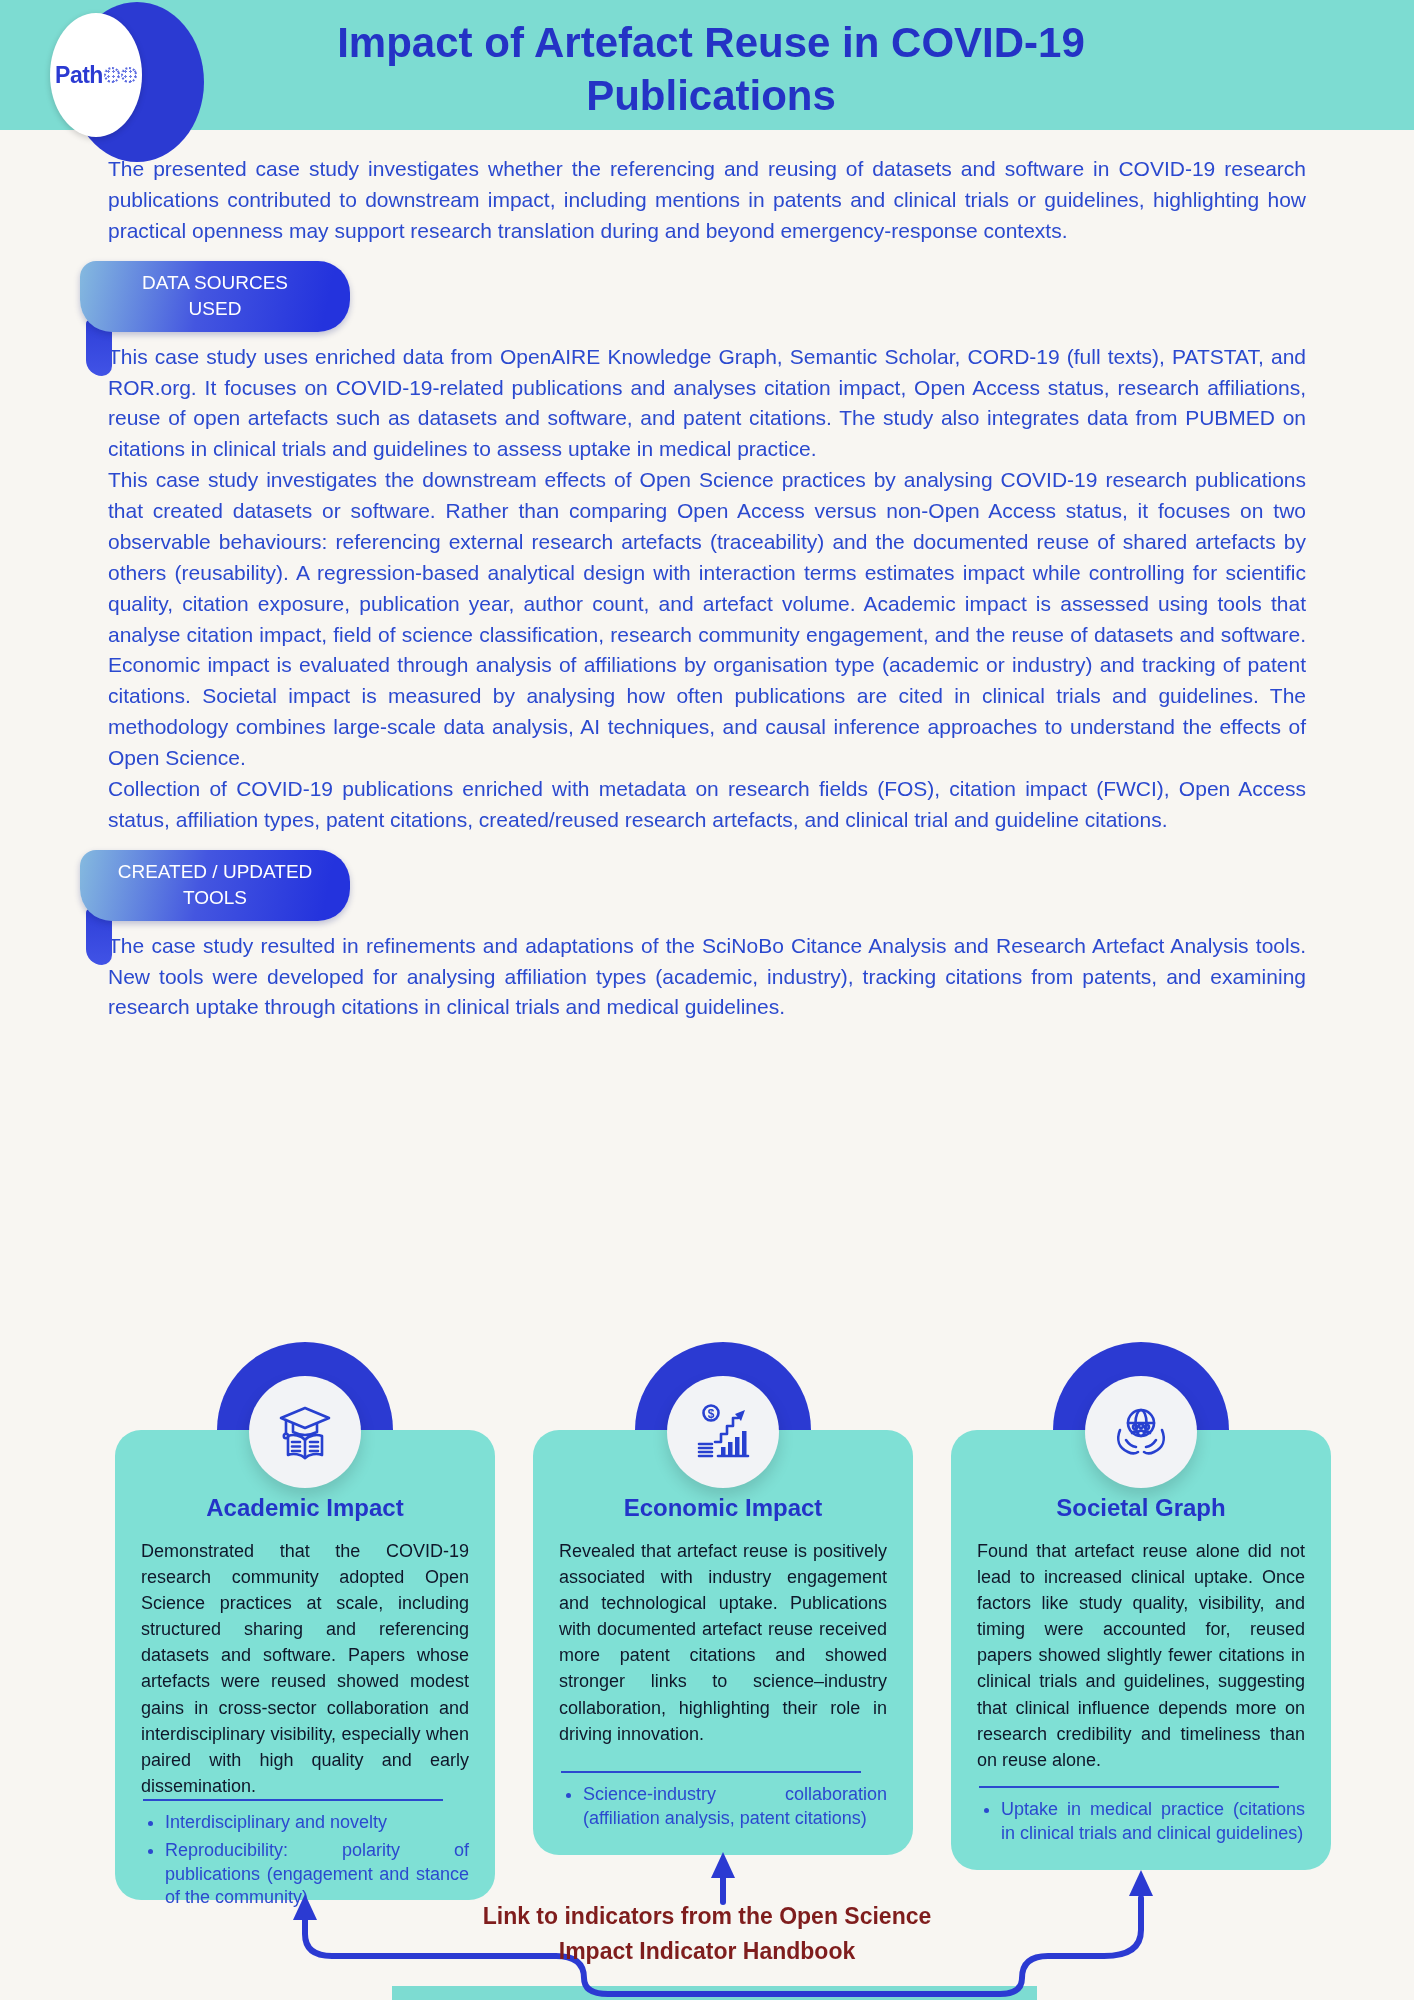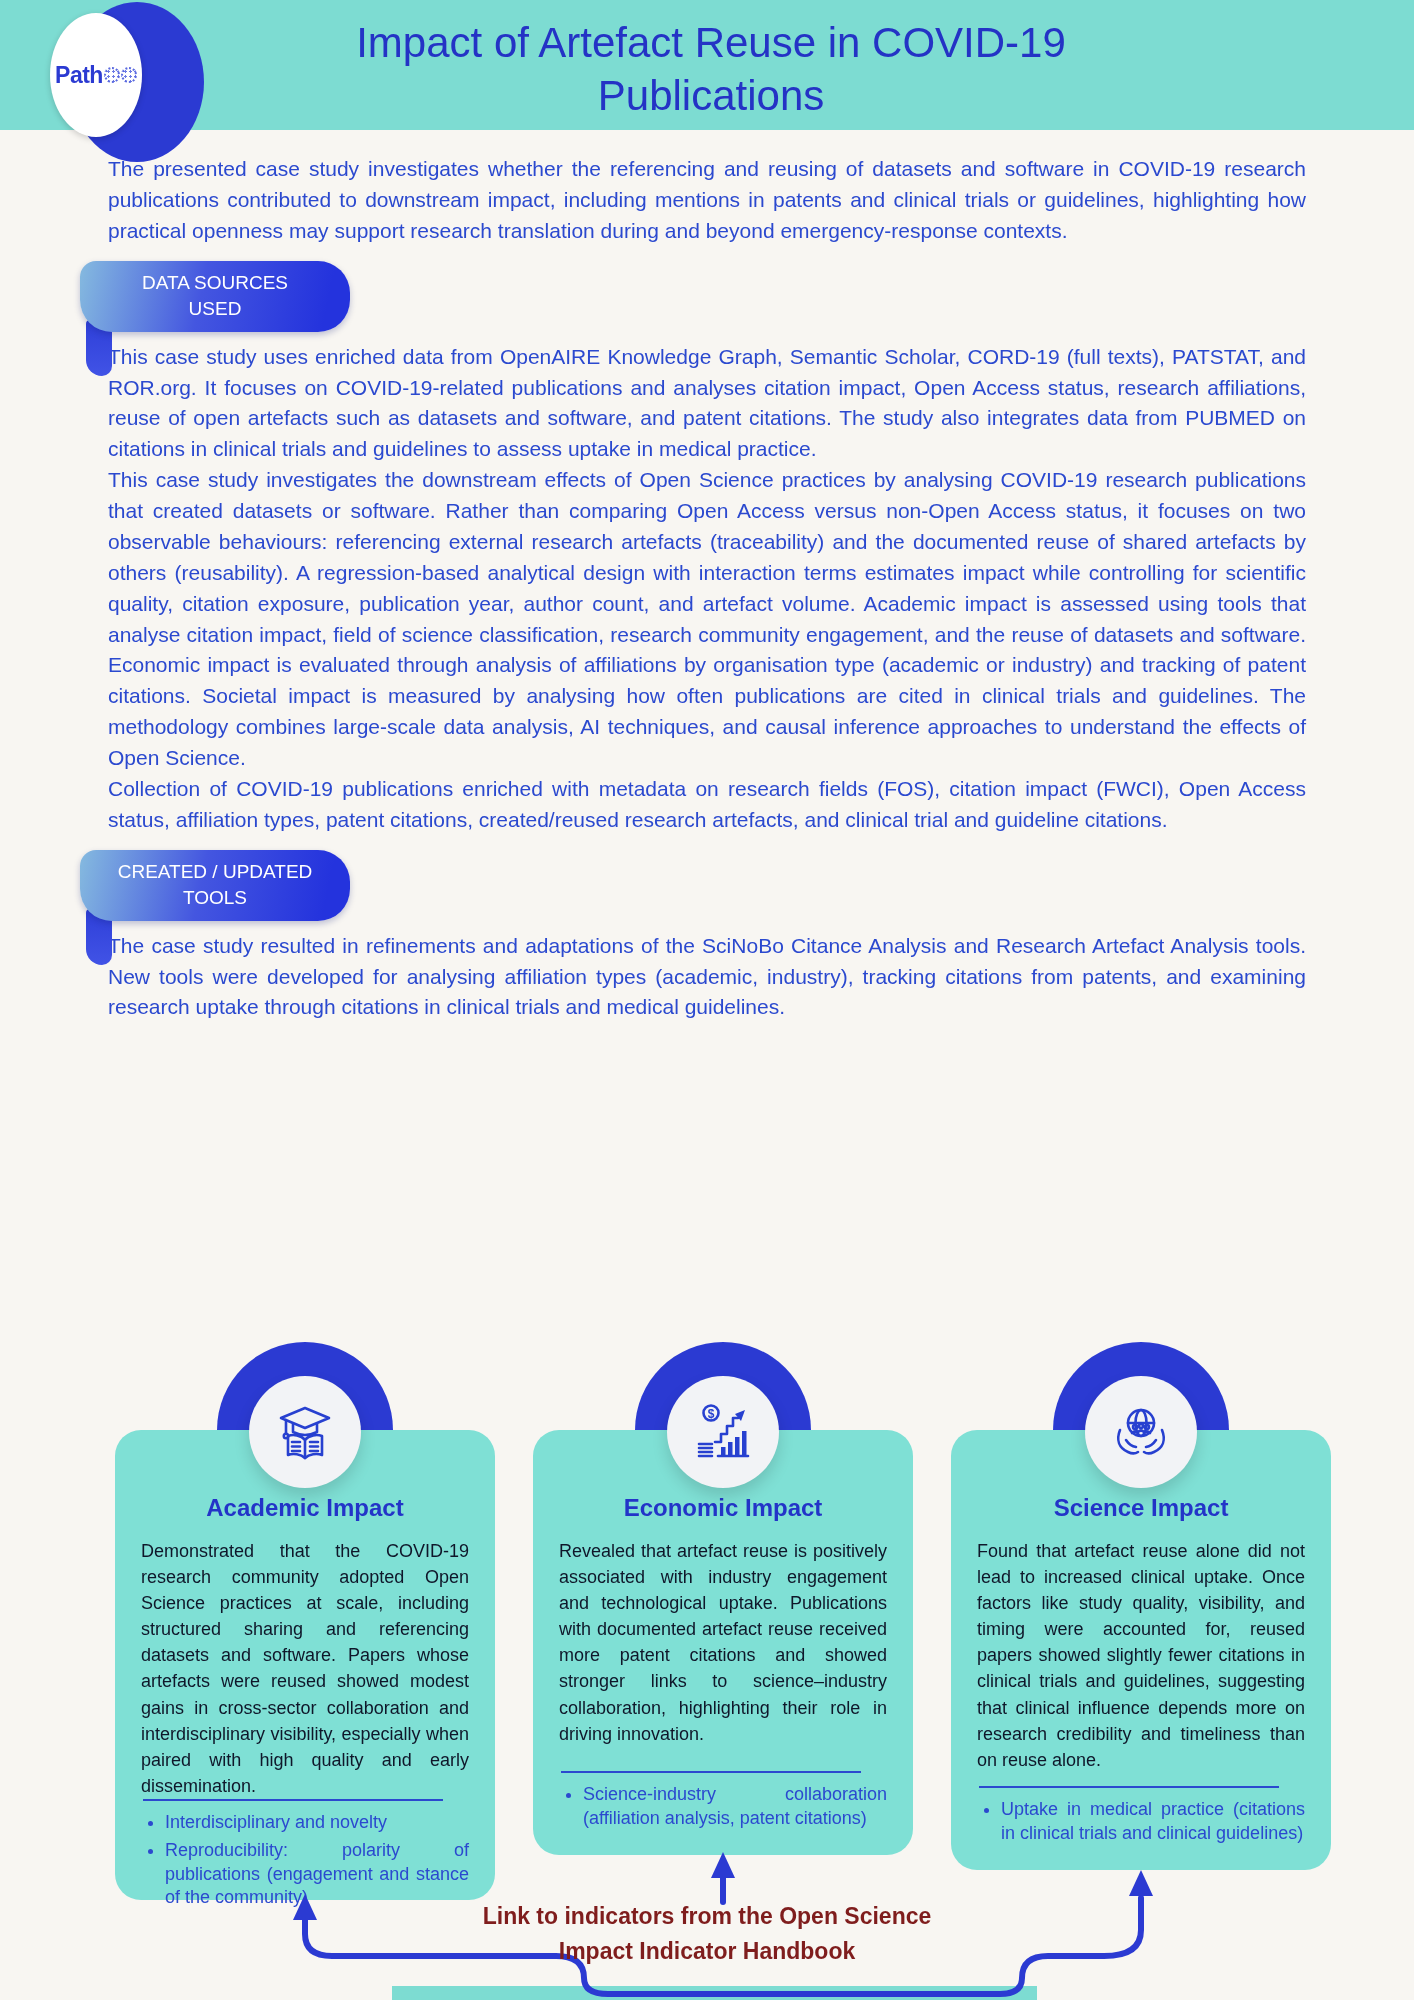--- a/index.html
+++ b/index.html
@@ -5,21 +5,21 @@
   html,body{margin:0;padding:0;}
   .page{
     position:relative;width:1414px;height:2000px;overflow:hidden;
     background:#f8f6f2;
     font-family:"Liberation Sans","DejaVu Sans",sans-serif;
   }
   
   .header{position:relative;height:130px;background:#7ddcd2;z-index:4;}
   .page-title{
     position:absolute;left:8px;right:0;top:16px;text-align:center;
-    font-size:42px;font-weight:normal;color:#2433c5;line-height:1.27;
+    font-size:42px;font-weight:bold;color:#2433c5;line-height:1.27;
   }
   .logo{position:absolute;left:28px;top:0;width:180px;height:175px;z-index:6;}
   .logo-ring{position:absolute;left:42px;top:2px;width:134px;height:160px;border-radius:50%;background:#2b3ad2;}
   .logo-face{
     position:absolute;left:22px;top:13px;width:92px;height:124px;border-radius:50%;background:#ffffff;
     display:flex;align-items:center;justify-content:center;box-shadow:0 2px 6px rgba(0,0,0,.18);
   }
   .logo-word{display:flex;align-items:center;white-space:nowrap;font-size:23px;font-weight:bold;color:#2b3ad2;letter-spacing:-0.5px;}
   .logo-dotball{
     display:inline-block;width:16px;height:16px;border-radius:50%;margin-left:1px;
@@ -203,21 +203,21 @@
           <circle cx="26" cy="27" r="2"></circle>
           <circle cx="32" cy="26" r="2"></circle>
           <circle cx="38" cy="27" r="2"></circle>
           <path d="M23,33 q3,-3 6,0 M29,32 q3,-3 6,0 M35,33 q3,-3 6,0"></path>
           <path d="M11,30 C7,40 10,48 19,52 C22,53.5 26,54 29,52"></path>
           <path d="M53,30 C57,40 54,48 45,52 C42,53.5 38,54 35,52"></path>
           <path d="M17,40 q4,6 10,7 M47,40 q-4,6 -10,7"></path>
         </svg>
       </div>
       <div class="card">
-        <h3 class="card-title">Science Impact</h3>
+        <h3 class="card-title">Societal Graph</h3>
         <p class="card-body">Found that artefact reuse alone did not lead to increased clinical uptake. Once factors like study quality, visibility, and timing were accounted for, reused papers showed slightly fewer citations in clinical trials and guidelines, suggesting that clinical influence depends more on research credibility and timeliness than on reuse alone.</p>
         <div class="card-footer">
           <hr class="card-divider">
           <ul>
             <li>Uptake in medical practice (citations in clinical trials and clinical guidelines)</li>
           </ul>
         </div>
       </div>
     </div>
 

